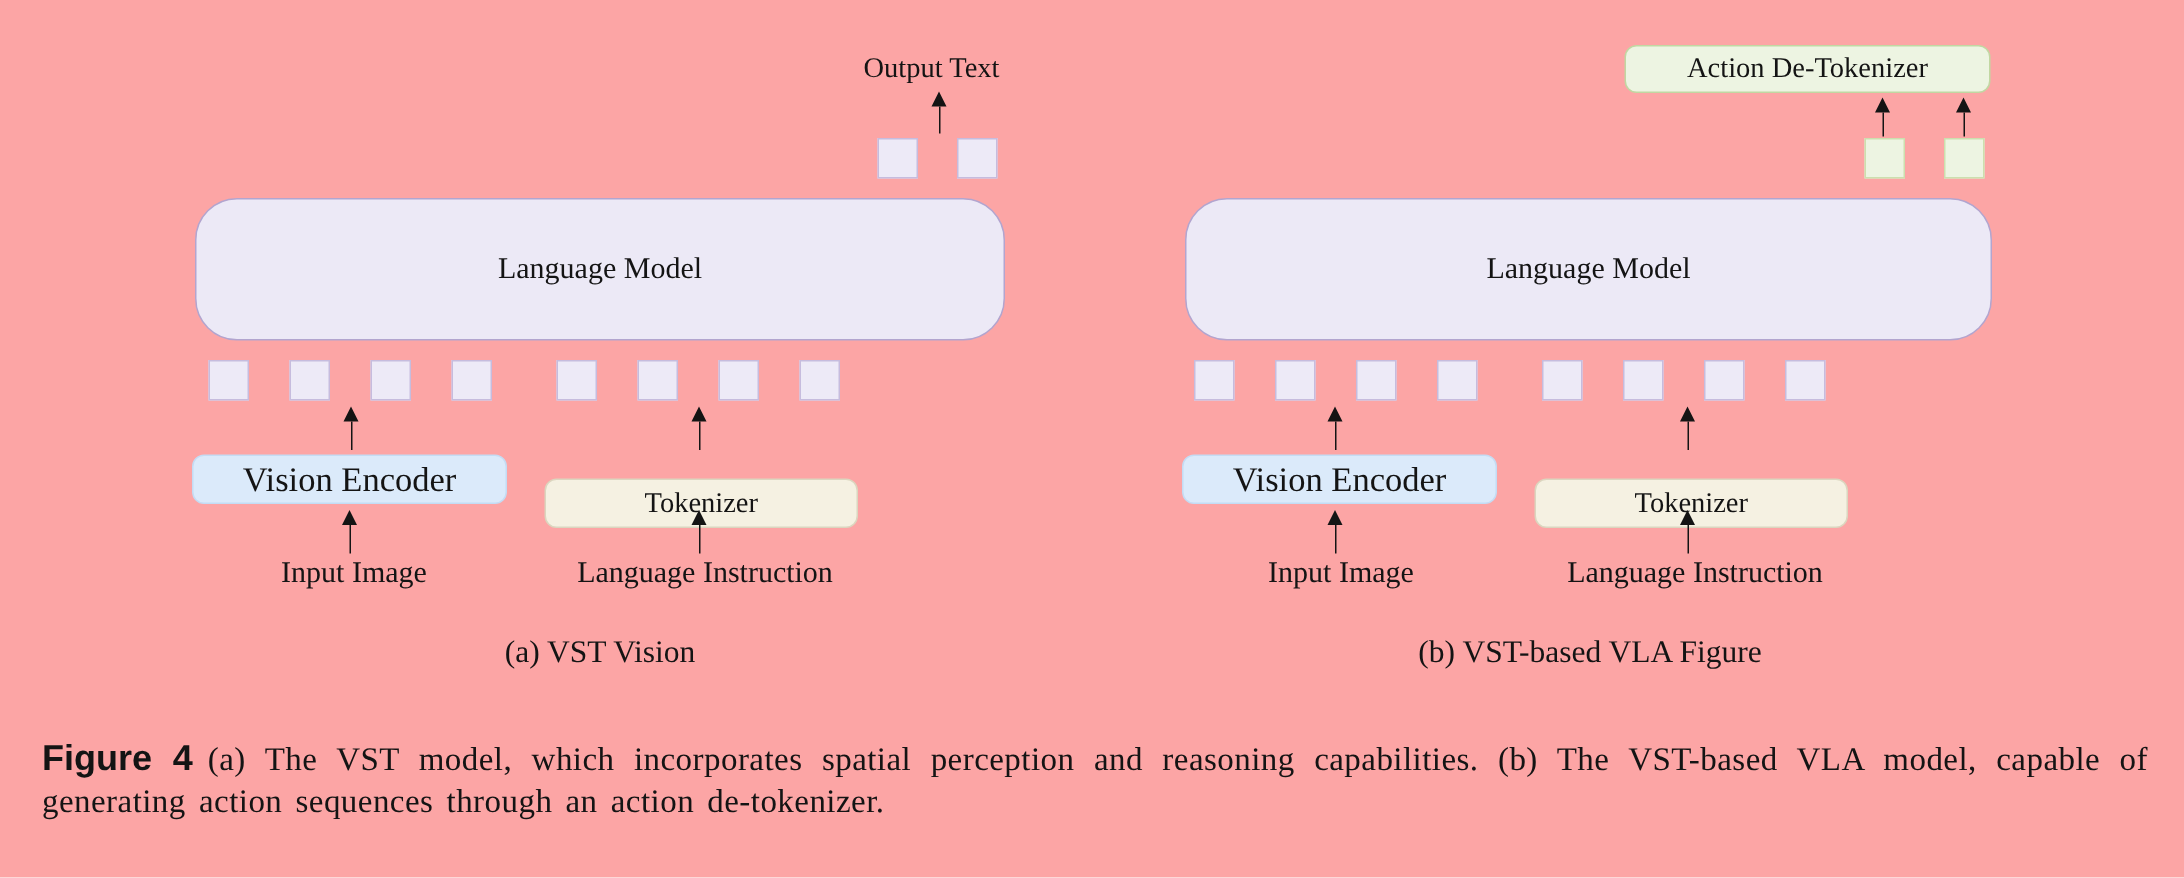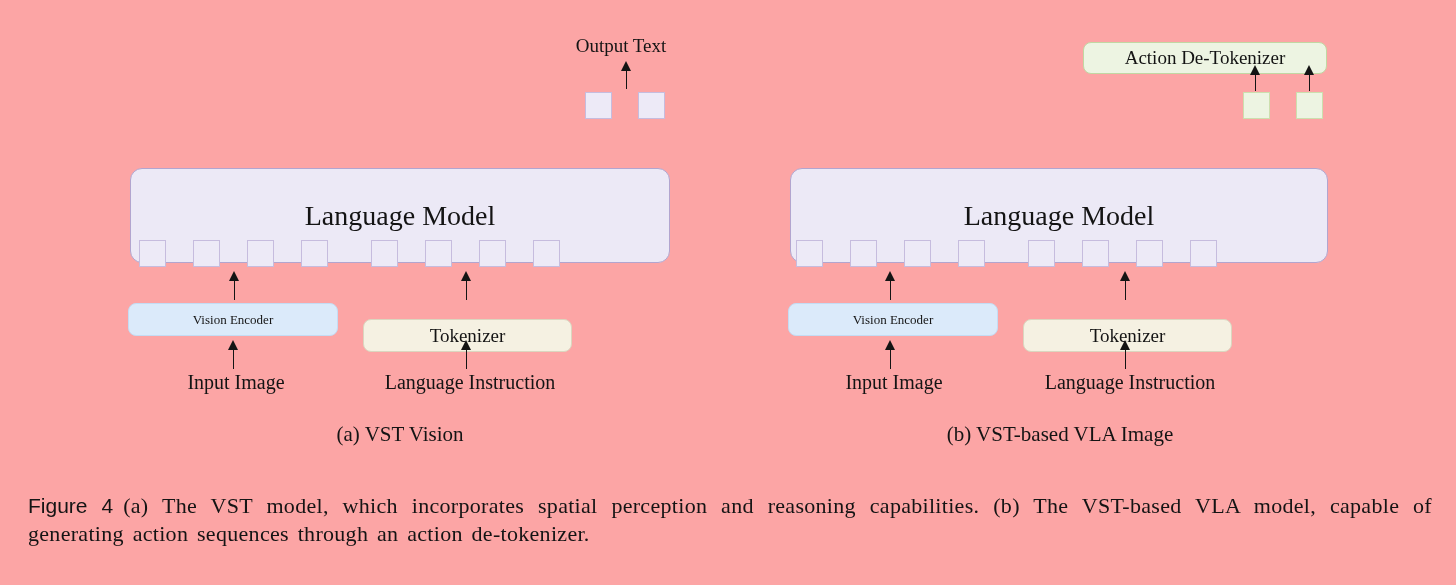--- a/index.html
+++ b/index.html
@@ -16,29 +16,28 @@
     position: absolute;
     box-sizing: border-box;
     display: flex;
     align-items: center;
     justify-content: center;
     text-align: center;
   }
   .lm {
     background: var(--lavender-fill, #ece9f6);
     border: 1.5px solid var(--lavender-border, #b2a5cf);
-    border-radius: 12px;
-    font-size: 28px;
-    margin-top: 36px;
+    border-radius: 28px;
+    font-size: 20px;
   }
   .ve {
     background: var(--blue-fill, #dbeafa);
     border: 1.5px solid var(--blue-border, #c4dcf4);
     border-radius: 8px;
-    font-size: 13px;
+    font-size: 23px;
   }
   .tokbox {
     background: var(--cream-fill, #f5f1e2);
     border: 1.5px solid var(--cream-border, #dbd6bf);
     border-radius: 8px;
     font-size: 19px;
     margin-top: 16px;
   }
   .act {
     background: var(--green-fill, #edf4e2);
@@ -86,22 +85,22 @@
     top: 492px;
     width: 1404px;
     font-size: 22px;
     line-height: 28px;
     text-align: justify;
     letter-spacing: 0.3px;
     word-spacing: 3px;
   }
   .caption .fig-label {
     font-family: "Liberation Sans", "DejaVu Sans", sans-serif;
-    font-weight: 400;
-    font-size: 21px;
+    font-weight: 700;
+    font-size: 24px;
     padding-right: 10px;
     letter-spacing: 0;
   }
 </style>
 </head>
 <body>
 
 <div id="page">
 
   <div>
@@ -140,21 +139,21 @@
     <div class="arrow-up" style="left:466px; top:350px; height:19px;"></div>
 
     <div class="lbl" style="left:236px; top:371px; font-size:20px;">Input Image</div>
     <div class="lbl" style="left:470px; top:371px; font-size:20px;">Language Instruction</div>
 
     <div class="lbl" style="left:400px; top:422px; font-size:21px;">(a) VST Vision</div>
   </div>
 
   <div>
 
-    <div class="box act" style="left:1083px; top:42px; width:244px; height:32px;">
+    <div class="box act" style="left:1083px; top:30px; width:244px; height:32px;">
       <span>Action De-Tokenizer</span>
     </div>
 
     <div class="arrow-up" style="left:1255px; top:75px; height:16px;"></div>
     <div class="arrow-up" style="left:1309px; top:75px; height:16px;"></div>
 
     <div class="act-sq" style="left:1243px; top:92px;"></div>
     <div class="act-sq" style="left:1296px; top:92px;"></div>
 
     <div class="box lm" style="left:790px; top:132px; width:538px; height:95px;">
@@ -179,18 +178,18 @@
     <div class="box tokbox" style="left:1023px; top:303px; width:209px; height:33px;">
       <span>Tokenizer</span>
     </div>
 
     <div class="arrow-up" style="left:890px; top:350px; height:19px;"></div>
     <div class="arrow-up" style="left:1125px; top:350px; height:19px;"></div>
 
     <div class="lbl" style="left:894px; top:371px; font-size:20px;">Input Image</div>
     <div class="lbl" style="left:1130px; top:371px; font-size:20px;">Language Instruction</div>
 
-    <div class="lbl" style="left:1060px; top:422px; font-size:21px;">(b) VST-based VLA Image</div>
+    <div class="lbl" style="left:1060px; top:422px; font-size:21px;">(b) VST-based VLA Figure</div>
   </div>
 
   <div class="caption"><span class="fig-label">Figure 4</span><span>(a) The VST model, which incorporates spatial perception and reasoning capabilities. (b) The VST-based VLA model, capable of generating action sequences through an action de-tokenizer.</span></div>
 
 </div>
 
 </body></html>

